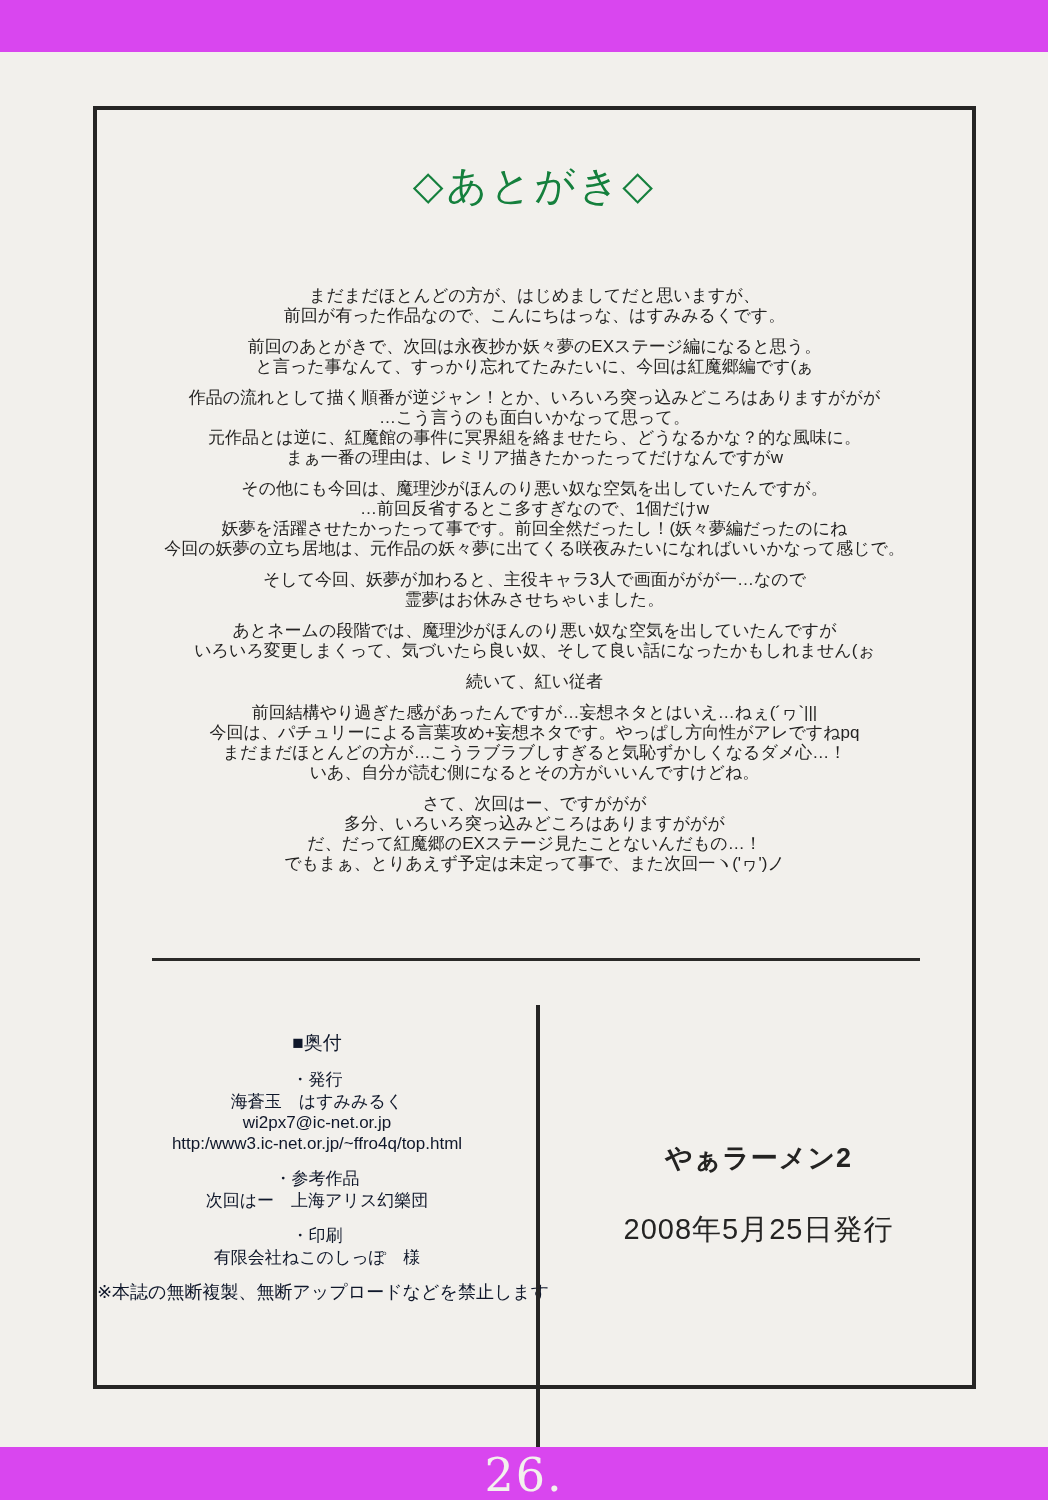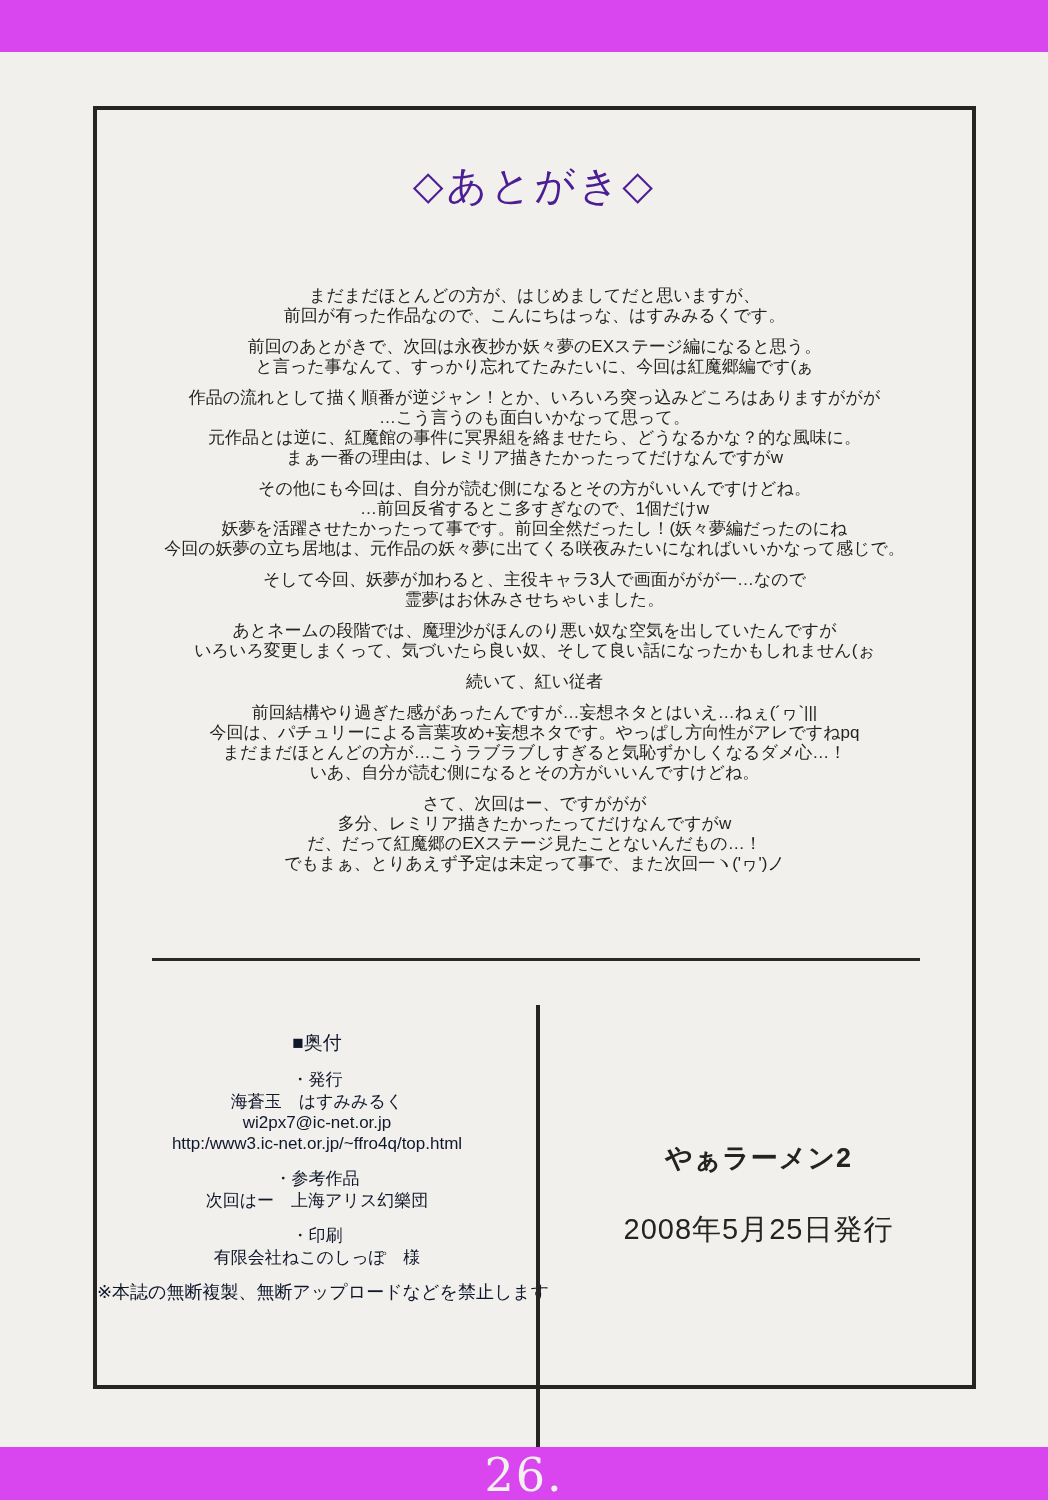--- a/index.html
+++ b/index.html
@@ -35,21 +35,21 @@
     box-sizing: border-box;
   }
   .afterword-title {
     position: absolute;
     top: 48px; left: 0; width: 100%;
     margin: 0;
     text-align: center;
     font-size: 40px;
     font-weight: 500;
     letter-spacing: 3px;
-    color: #4c1d95;
+    color: #15803d;
   }
   .afterword-body {
     position: absolute;
     top: 176px; left: 0; width: 100%;
     text-align: center;
     font-size: 17px;
     line-height: 20px;
     color: #242322;
   }
   .paragraph { margin-bottom: 11px; }
@@ -110,21 +110,21 @@
         <div class="line">前回のあとがきで、次回は永夜抄か妖々夢のEXステージ編になると思う。</div>
         <div class="line">と言った事なんて、すっかり忘れてたみたいに、今回は紅魔郷編です(ぁ</div>
       </div>
       <div class="paragraph">
         <div class="line">作品の流れとして描く順番が逆ジャン！とか、いろいろ突っ込みどころはありますががが</div>
         <div class="line">…こう言うのも面白いかなって思って。</div>
         <div class="line">元作品とは逆に、紅魔館の事件に冥界組を絡ませたら、どうなるかな？的な風味に。</div>
         <div class="line">まぁ一番の理由は、レミリア描きたかったってだけなんですがw</div>
       </div>
       <div class="paragraph">
-        <div class="line">その他にも今回は、自分が読む側になるとその方がいいんですけどね。</div>
+        <div class="line">その他にも今回は、魔理沙がほんのり悪い奴な空気を出していたんですが。</div>
         <div class="line">…前回反省するとこ多すぎなので、1個だけw</div>
         <div class="line">妖夢を活躍させたかったって事です。前回全然だったし！(妖々夢編だったのにね</div>
         <div class="line">今回の妖夢の立ち居地は、元作品の妖々夢に出てくる咲夜みたいになればいいかなって感じで。</div>
       </div>
       <div class="paragraph">
         <div class="line">そして今回、妖夢が加わると、主役キャラ3人で画面ががが一…なので</div>
         <div class="line">霊夢はお休みさせちゃいました。</div>
       </div>
       <div class="paragraph">
         <div class="line">あとネームの段階では、魔理沙がほんのり悪い奴な空気を出していたんですが</div>
@@ -134,21 +134,21 @@
         <div class="line">続いて、紅い従者</div>
       </div>
       <div class="paragraph">
         <div class="line">前回結構やり過ぎた感があったんですが…妄想ネタとはいえ…ねぇ(´ヮ`|||</div>
         <div class="line">今回は、パチュリーによる言葉攻め+妄想ネタです。やっぱし方向性がアレですねpq</div>
         <div class="line">まだまだほとんどの方が…こうラブラブしすぎると気恥ずかしくなるダメ心…！</div>
         <div class="line">いあ、自分が読む側になるとその方がいいんですけどね。</div>
       </div>
       <div class="paragraph">
         <div class="line">さて、次回はー、ですががが</div>
-        <div class="line">多分、レミリア描きたかったってだけなんですがw</div>
+        <div class="line">多分、いろいろ突っ込みどころはありますががが</div>
         <div class="line">だ、だって紅魔郷のEXステージ見たことないんだもの…！</div>
         <div class="line">でもまぁ、とりあえず予定は未定って事で、また次回一ヽ('ヮ')ノ</div>
       </div>
     </div>
 
   <div class="separator"></div>
 
   <div class="colophon">
     <div class="colophon-header">■奥付</div>
     <div>

